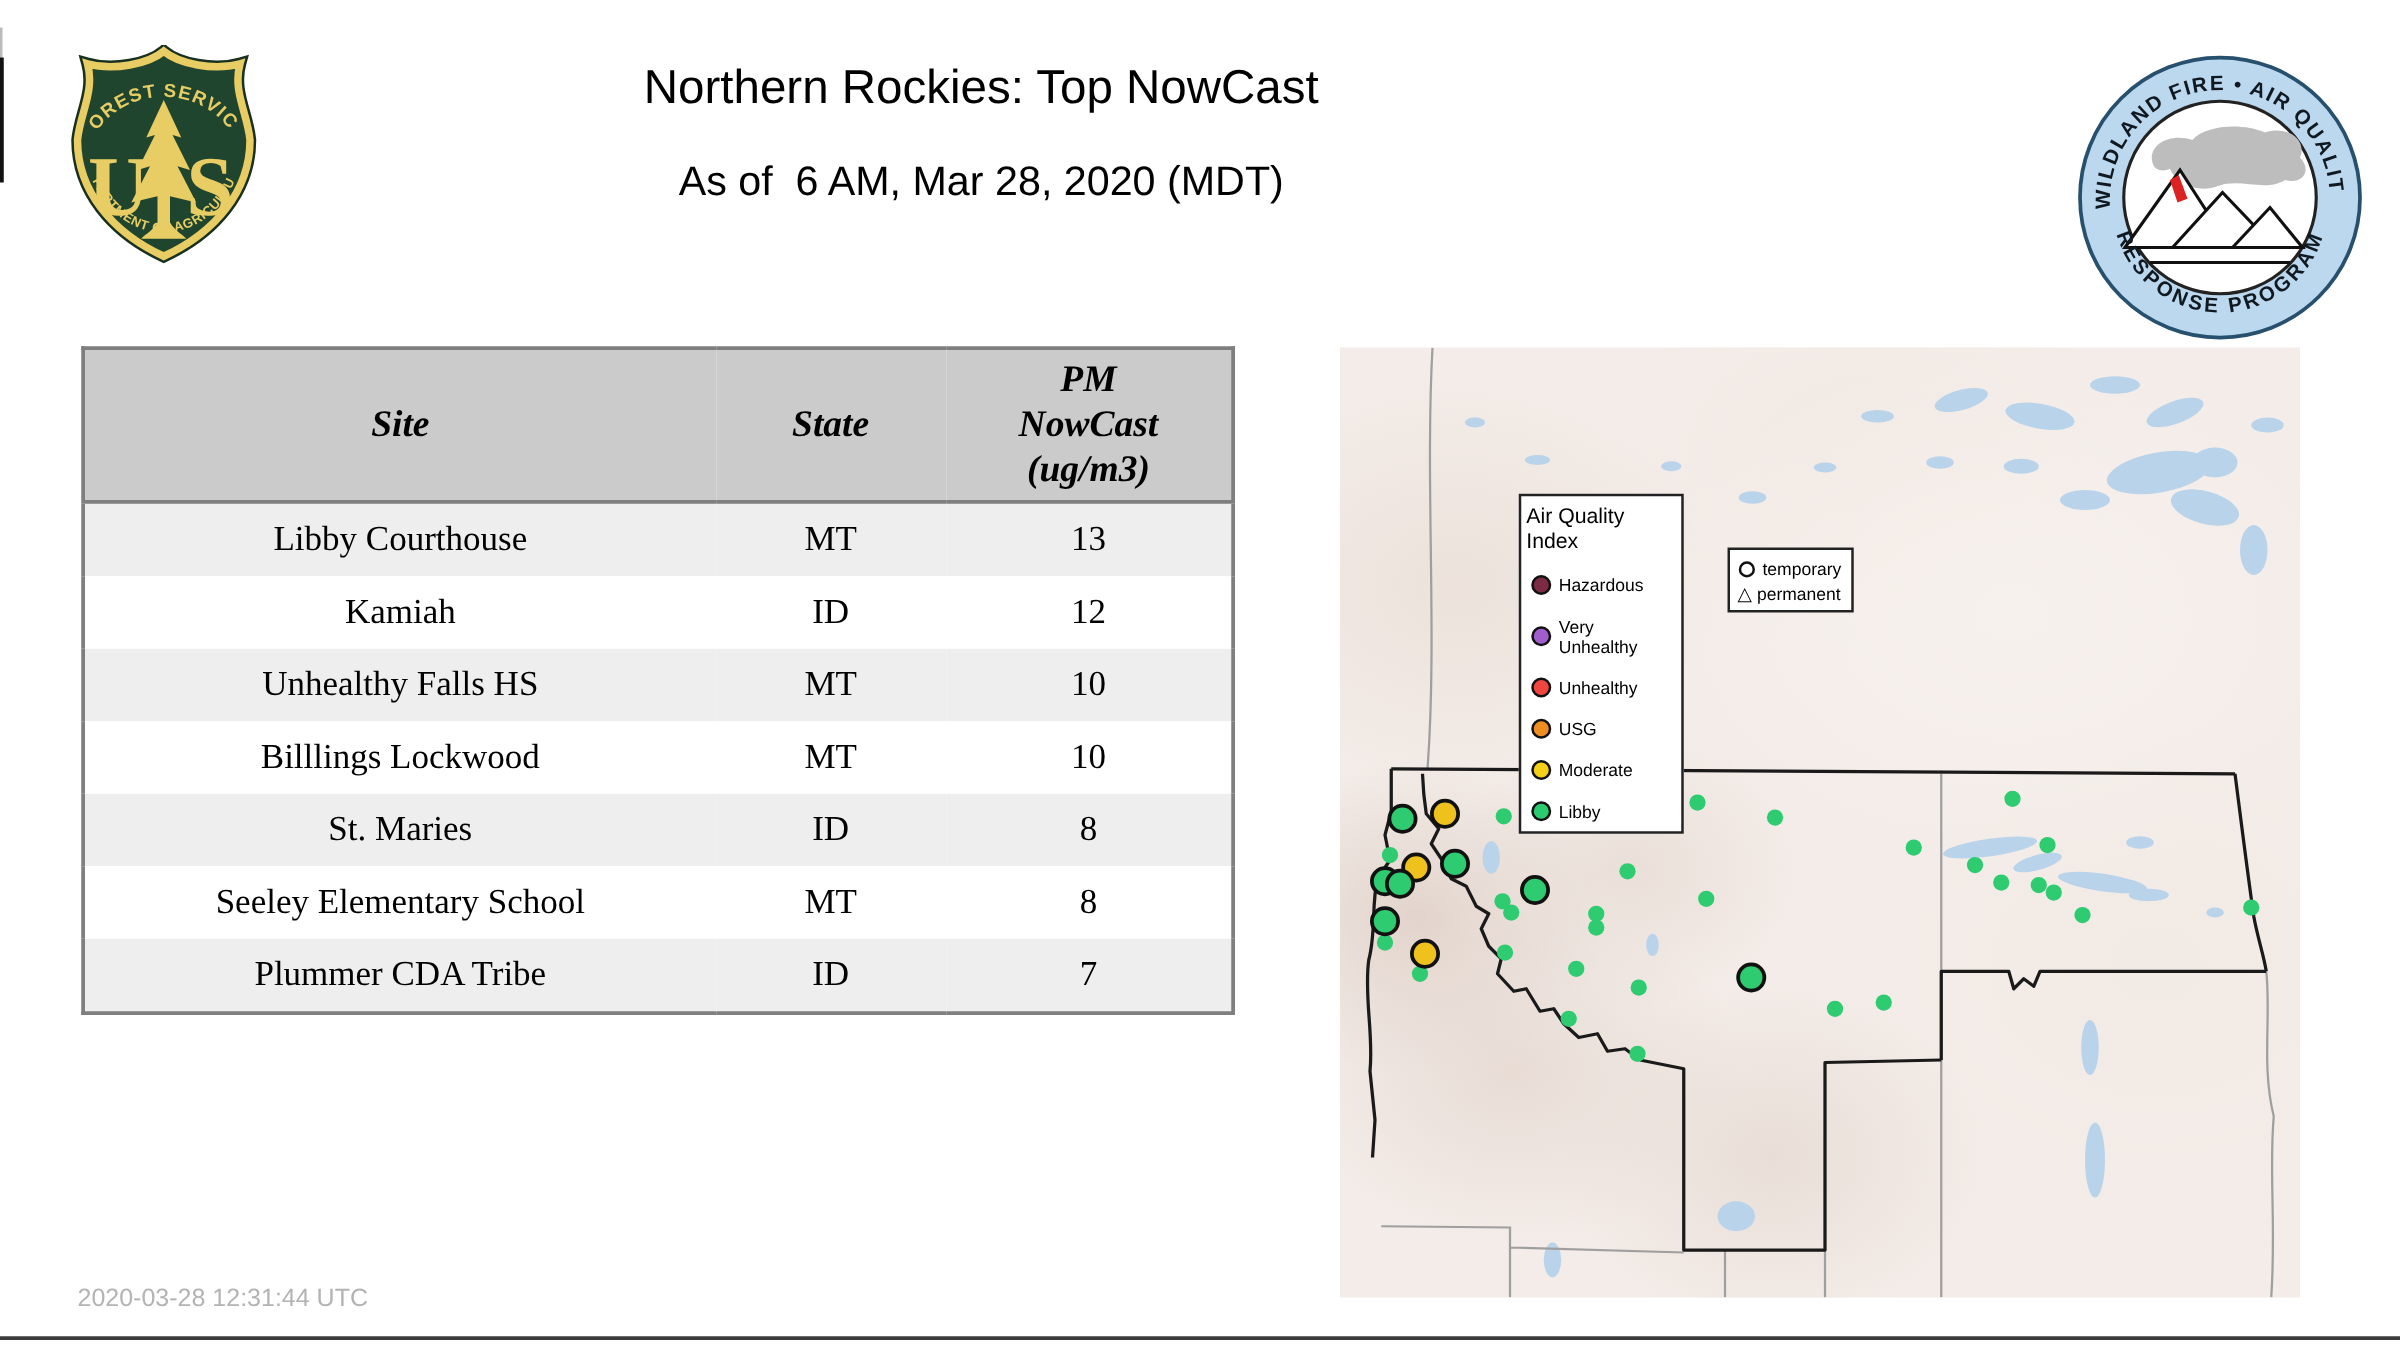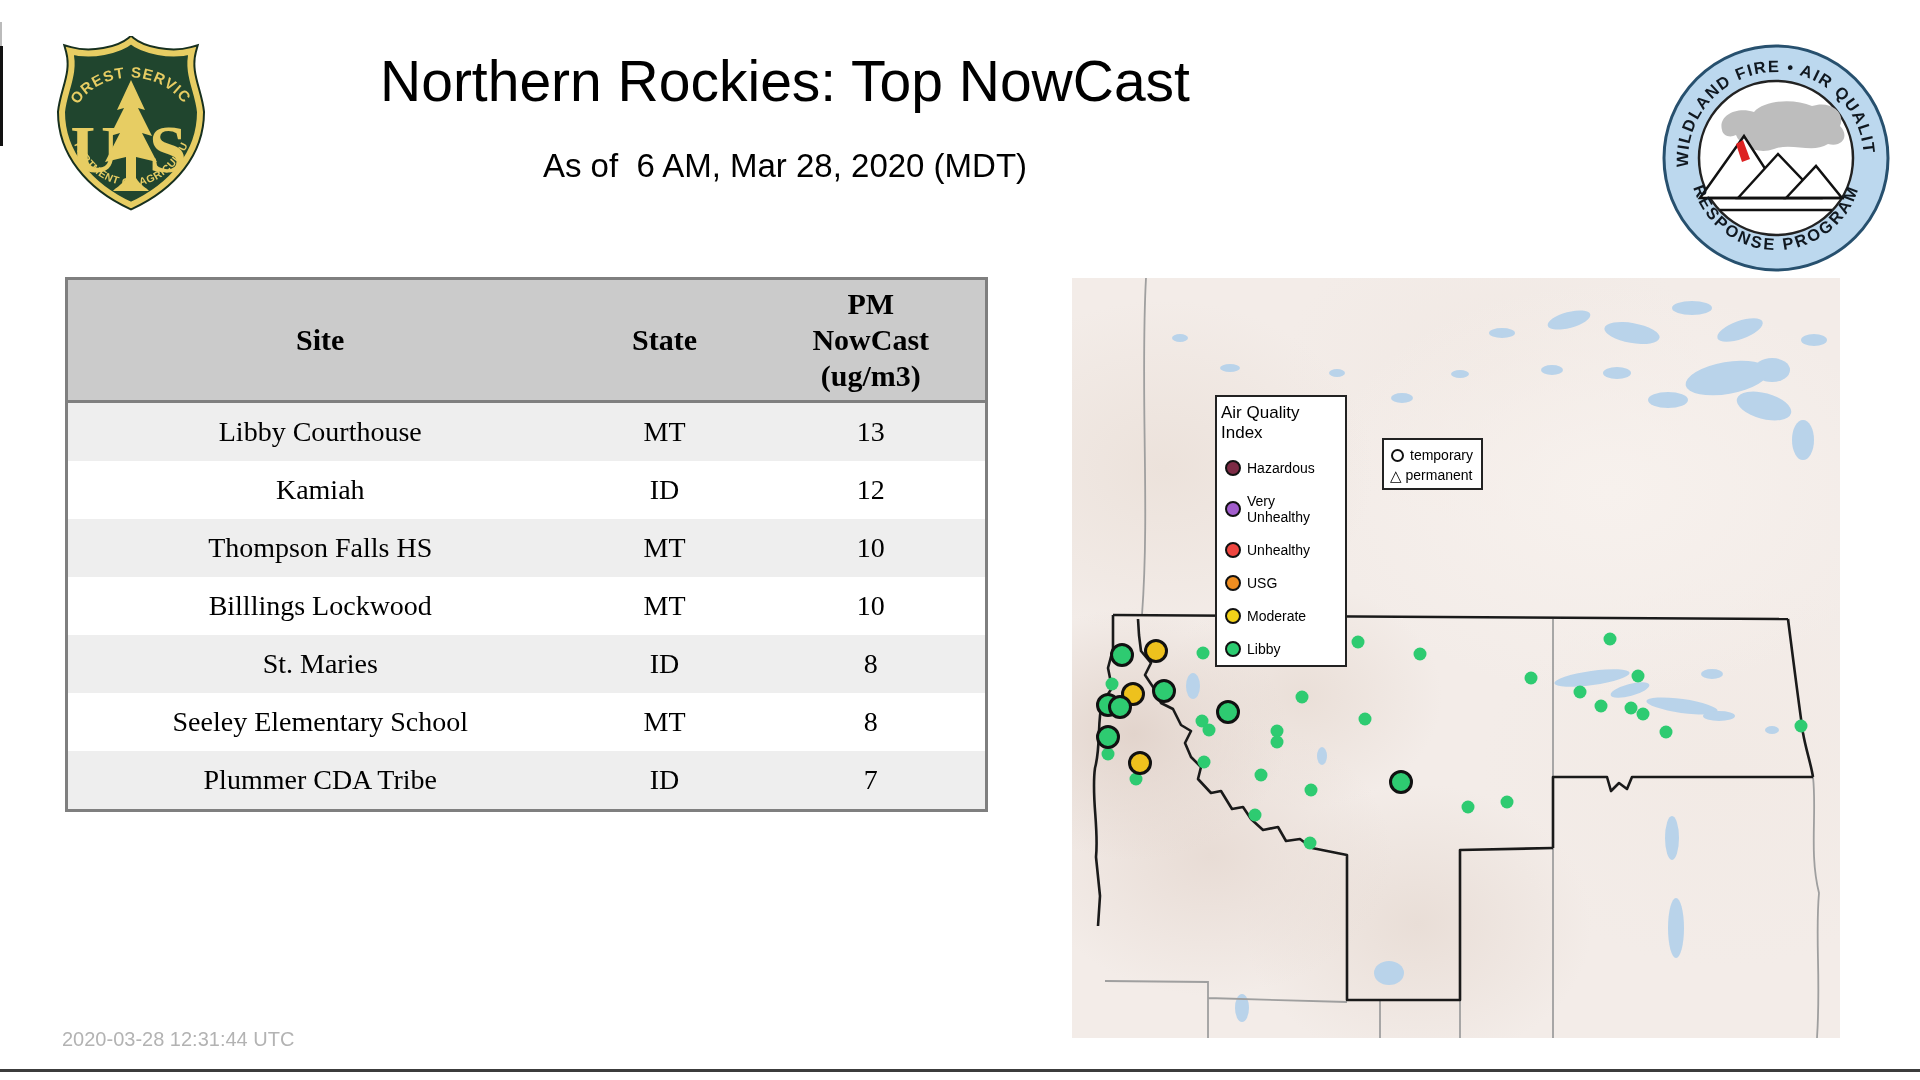--- a/index.html
+++ b/index.html
@@ -6,29 +6,29 @@
   .page{position:relative;width:1920px;height:1080px;background:#ffffff;overflow:hidden;
         font-family:"Liberation Sans",sans-serif;color:#000;}
 
   .edge-mark-light{position:absolute;left:0;top:22px;width:2px;height:24px;background:#bbb;}
   .edge-mark{position:absolute;left:0;top:46px;width:3px;height:100px;background:#111;}
 
   .fs-logo{position:absolute;left:55px;top:36px;}
   .wf-logo{position:absolute;left:1660px;top:42px;}
 
   .title-block{position:absolute;left:160px;top:50px;width:1250px;text-align:center;}
-  .title{font-size:57px;line-height:1.1;}
+  .title{font-size:38px;line-height:1.1;}
   .subtitle{font-size:33px;margin-top:34px;white-space:pre;}
 
   table.sites-table{position:absolute;left:65px;top:277px;width:923px;border-collapse:collapse;
         table-layout:fixed;font-family:"Liberation Serif","DejaVu Serif",serif;
         border:3px solid #7f7f7f;}
   table.sites-table th{background:#cbcbcb;height:120px;font-size:30px;font-weight:bold;
         border-bottom:3px solid #7f7f7f;white-space:pre-line;line-height:1.2;vertical-align:middle;
-        text-align:center;padding:0;}
+        text-align:center;padding:0;font-style:italic;}
   table.sites-table td{height:58px;font-size:28px;text-align:center;vertical-align:middle;padding:0;}
   table.sites-table tbody tr:nth-child(odd){background:#eeeeee;}
   table.sites-table tbody tr:nth-child(even){background:#ffffff;}
   .col-site{width:55%;} .col-state{width:20%;} .col-pm{width:25%;}
 
   .map{position:absolute;left:1072px;top:278px;width:768px;height:760px;overflow:hidden;
        background-color:#f3ece8;
        background-image:
          radial-gradient(220px 180px at 8% 60%, #e2d4cc 0%, rgba(226,212,204,0) 70%),
          radial-gradient(260px 200px at 18% 76%, #e8dcd5 0%, rgba(232,220,213,0) 70%),
@@ -136,21 +136,21 @@
           <td>Libby Courthouse</td>
           <td>MT</td>
           <td>13</td>
         </tr>
         <tr>
           <td>Kamiah</td>
           <td>ID</td>
           <td>12</td>
         </tr>
         <tr>
-          <td>Thompson Falls HS</td>
+          <td>Unhealthy Falls HS</td>
           <td>MT</td>
           <td>10</td>
         </tr>
         <tr>
           <td>Billlings Lockwood</td>
           <td>MT</td>
           <td>10</td>
         </tr>
         <tr>
           <td>St. Maries</td>

